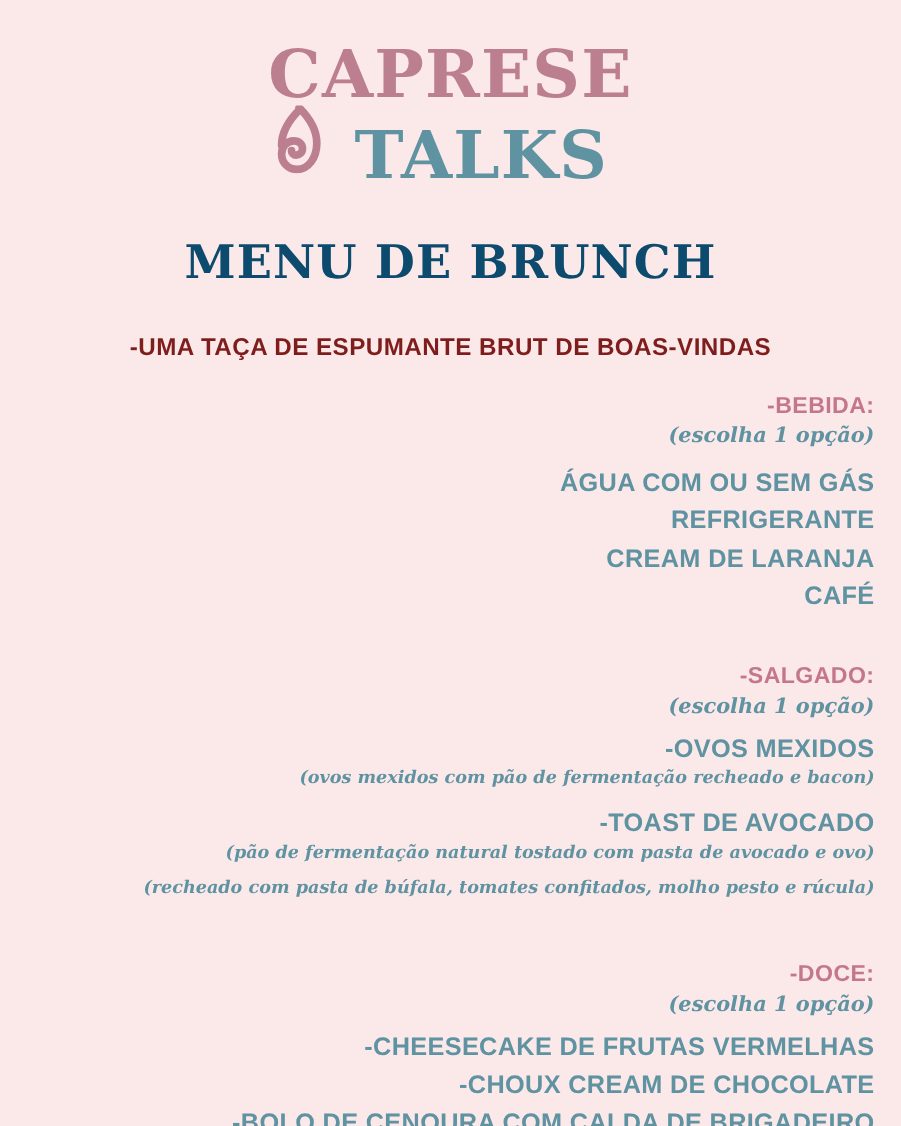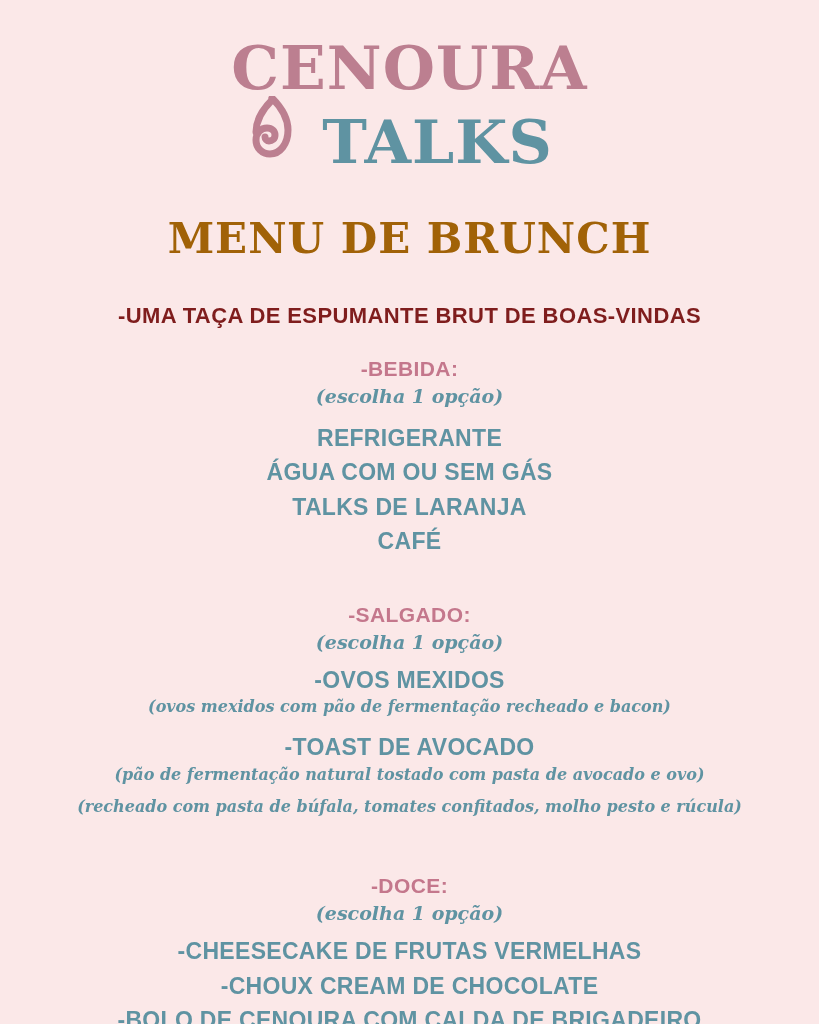--- a/index.html
+++ b/index.html
@@ -58,39 +58,39 @@
     width: 70px;
     height: 62px;
   }
 
   
   .menu-title {
     font-family: "DejaVu Serif", serif;
     font-weight: bold;
     font-size: 42px;
     letter-spacing: 1px;
-    color: #a16207;
+    color: #0c4a6e;
     margin: 26px 0 0 0;
     text-align: center;
   }
 
   
   .welcome {
     font-size: 22px;
     font-weight: bold;
     letter-spacing: 0.4px;
     color: #7f1d1d;
     margin: 40px 0 0 0;
     text-align: center;
   }
 
   
   .section {
     width: 100%;
-    text-align: center;
+    text-align: right;
   }
   .section-head {
     font-size: 21px;
     font-weight: bold;
     letter-spacing: 0.4px;
     color: #c4778c;
     margin: 0;
   }
   .section-sub {
     font-family: "DejaVu Serif", serif;
@@ -124,39 +124,39 @@
   .sec-doce { margin-top: 44px; }
   .sec-doce .item-list { margin-top: 10px; }
   .item-list .item { line-height: 1.5; }
 </style>
 </head>
 <body>
 
 <div class="page">
 
   <div class="logo">
-    <div class="logo-line1">CENOURA</div>
+    <div class="logo-line1">CAPRESE</div>
     <div class="logo-line2">TALKS</div>
     <svg class="logo-swirl" viewBox="0 0 70 62">
       <path d="M34 2 C44 12, 50 22, 50 34 C50 48, 42 58, 32 58 C24 58, 18 52, 18 44 C18 37, 23 32, 29 32 C34 32, 37 35, 37 39 C37 43, 34 45, 31 45 C29 45, 27 43, 27 41" fill="none" stroke="#bc7f90" stroke-width="7" stroke-linecap="round"></path>
       <path d="M34 4 C24 14, 18 24, 18 36" fill="none" stroke="#bc7f90" stroke-width="7" stroke-linecap="round"></path>
     </svg>
   </div>
 
   <h1 class="menu-title">MENU DE BRUNCH</h1>
 
   <div class="welcome">-UMA TAÇA DE ESPUMANTE BRUT DE BOAS-VINDAS</div>
 
   <div class="section sec-bebida">
     <div class="section-head">-BEBIDA:</div>
     <div class="section-sub">(escolha 1 opção)</div>
     <div class="item-list">
+      <div class="item">ÁGUA COM OU SEM GÁS</div>
       <div class="item">REFRIGERANTE</div>
-      <div class="item">ÁGUA COM OU SEM GÁS</div>
-      <div class="item">TALKS DE LARANJA</div>
+      <div class="item">CREAM DE LARANJA</div>
       <div class="item">CAFÉ</div>
     </div>
   </div>
 
   <div class="section sec-salgado">
     <div class="section-head">-SALGADO:</div>
     <div class="section-sub">(escolha 1 opção)</div>
     <div class="item-list">
       <div class="item">-OVOS MEXIDOS</div>
       <div class="item-desc">(ovos mexidos com pão de fermentação recheado e bacon)</div>

